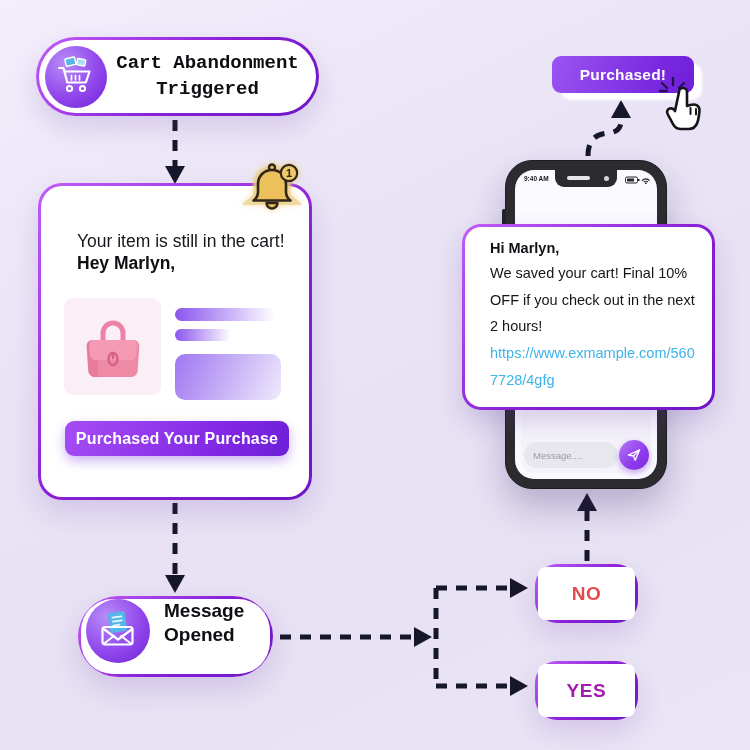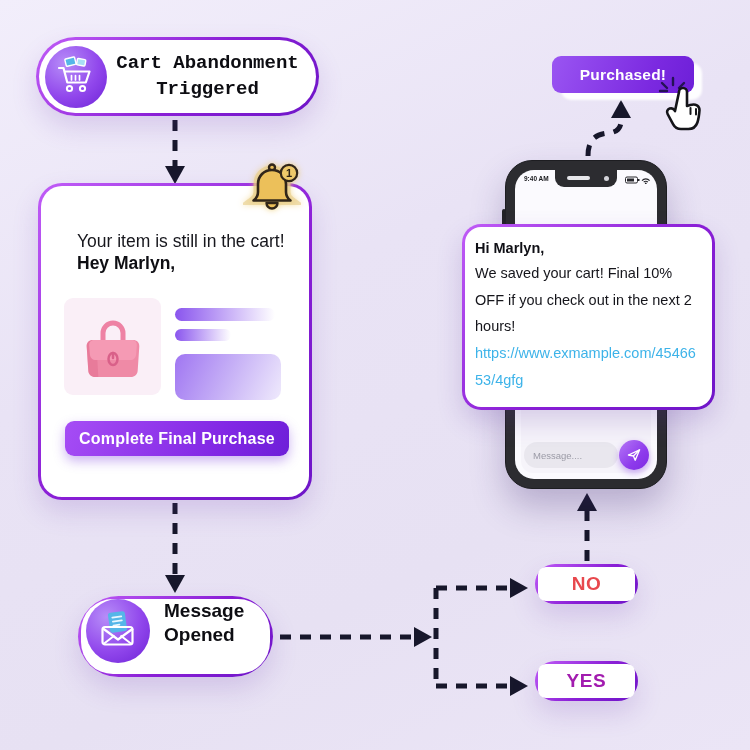--- a/index.html
+++ b/index.html
@@ -35,21 +35,21 @@
     background:linear-gradient(115deg,#a64df5 0%,#8127e4 70%,#6d1fd8 100%);
     color:#fff;font-family:inherit;font-size:16px;font-weight:700;letter-spacing:.2px;
     box-shadow:0 5px 12px rgba(109,40,217,.35);}
   #bell-wrap{position:absolute;top:-26px;right:8px;width:58px;height:60px;}
   
   #opened-pill{left:78px;top:596px;width:195px;height:81px;border-radius:41px;padding:3px;box-sizing:border-box;z-index:3;}
   #opened-pill .ginner{border-radius:32px;display:flex;}
   #opened-pill .node-circle{width:64px;height:64px;margin-left:5px;}
   #opened-label{margin-left:14px;font-size:19px;font-weight:700;color:#0d0d12;line-height:1.28;width:92px;}
   
-  .decision-box{width:103px;height:40px;border-radius:22px;padding:3px;box-sizing:border-box;z-index:3;}
+  .decision-box{width:103px;height:59px;border-radius:22px;padding:3px;box-sizing:border-box;z-index:3;}
   .decision-box .ginner{border-radius:8px;display:flex;align-items:center;justify-content:center;
     font-size:19px;font-weight:800;letter-spacing:.6px;}
   #no-box{left:535px;top:564px;}
   #no-box .ginner{color:#e8484d;}
   #yes-box{left:535px;top:661px;}
   #yes-box .ginner{color:#a21caf;}
   
   #phone{position:absolute;left:505px;top:160px;width:162px;height:329px;border-radius:27px;
     background:#2c2c30;border:1px solid #1d1d21;box-sizing:border-box;z-index:3;
     box-shadow:0 18px 34px rgba(60,40,110,.28);}
@@ -63,21 +63,21 @@
   #screen-card{position:absolute;left:6px;right:6px;top:192px;bottom:6px;background:#f6f4fa;border-radius:12px;}
   #msg-input{position:absolute;left:9px;bottom:11px;width:94px;height:26px;border-radius:13px;border:none;outline:none;
     background:#e9e7ee;font-family:inherit;font-size:9.5px;color:#60606b;padding:0 0 0 9px;box-sizing:border-box;}
   #msg-input::placeholder{color:#9b9ba6;}
   #send-button{position:absolute;right:8px;bottom:9px;width:30px;height:30px;border-radius:50%;border:none;cursor:pointer;
     background:linear-gradient(135deg,#b678f7 0%,#8e3bec 60%,#7e2ae3 100%);
     display:flex;align-items:center;justify-content:center;box-shadow:0 3px 7px rgba(126,42,227,.4);}
   
   #bubble{left:462px;top:224px;width:253px;border-radius:19px;padding:3px;z-index:7;box-sizing:border-box;
     box-shadow:0 12px 26px rgba(90,50,160,.2);}
-  #bubble .ginner{border-radius:16px;padding:11px 15px 13px 10px;}
+  #bubble .ginner{border-radius:16px;padding:11px 15px 13px 25px;}
   #bubble-greeting{font-size:14.5px;font-weight:700;color:#101016;line-height:1.5;}
   #bubble-text{font-size:14.5px;color:#15151b;line-height:1.85;overflow-wrap:anywhere;}
   #bubble-link{color:#3db3e9;text-decoration:none;overflow-wrap:anywhere;}
   
   #purchased-wrap{position:absolute;left:552px;top:56px;z-index:4;}
   #purchased-wrap::before{content:"";position:absolute;left:9px;top:7px;width:141px;height:37px;border-radius:10px;
     background:rgba(255,255,255,.95);filter:blur(1px);}
   #purchased-button{position:relative;width:142px;height:37px;border:none;border-radius:9px;cursor:pointer;
     background:linear-gradient(110deg,#9a55f2 0%,#7b29e0 70%,#6d1fd8 100%);
     color:#fff;font-family:inherit;font-size:15.5px;font-weight:700;letter-spacing:.2px;}
@@ -155,21 +155,21 @@
             <ellipse cx="36" cy="48" rx="4.5" ry="6" fill="none" stroke="#d96089" stroke-width="2.5"></ellipse>
             <path d="M36 42 v5" stroke="#d96089" stroke-width="2.5" stroke-linecap="round"></path>
           </svg>
         </div>
         <div class="skel-col">
           <div class="skel-bar1"></div>
           <div class="skel-bar2"></div>
           <div class="skel-block"></div>
         </div>
       </div>
-      <button id="cta-button">Complete Final Purchase</button>
+      <button id="cta-button">Purchased Your Purchase</button>
     </div>
   </div>
 
   <div class="gborder" id="opened-pill">
     <div class="ginner">
       <div class="node-circle">
         <svg width="46" height="46" viewBox="0 0 46 46">
           <g transform="rotate(-8 22 14)">
             <rect x="14" y="4" width="17" height="20" rx="2.5" fill="#55b6e8"></rect>
             <path d="M18 9 h9 M18 13 h9 M18 17 h6" stroke="#eaf7ff" stroke-width="1.8" stroke-linecap="round"></path>
@@ -216,21 +216,21 @@
           <path d="M9.3 11.2 L17 3.5" stroke="#fff" stroke-width="1.7"></path>
         </svg>
       </button>
     </div>
   </div>
 
   <div class="gborder" id="bubble">
     <div class="ginner">
       <div id="bubble-greeting">Hi Marlyn,</div>
       <div id="bubble-text">
-        <span>We saved your cart! Final 10% OFF if you check out in the next 2 hours! </span><a href="#" id="bubble-link">https://www.exmample.com/4546653/4gfg</a>
+        <span>We saved your cart! Final 10% OFF if you check out in the next 2 hours! </span><a href="#" id="bubble-link">https://www.exmample.com/5607728/4gfg</a>
       </div>
     </div>
   </div>
 
   <div id="purchased-wrap">
     <button id="purchased-button">Purchased!</button>
   </div>
   <svg id="cursor" width="58" height="62" viewBox="0 0 58 62">
     <g stroke="#241255" stroke-width="2.4" stroke-linecap="round">
       <path d="M17 4 v7"></path>

